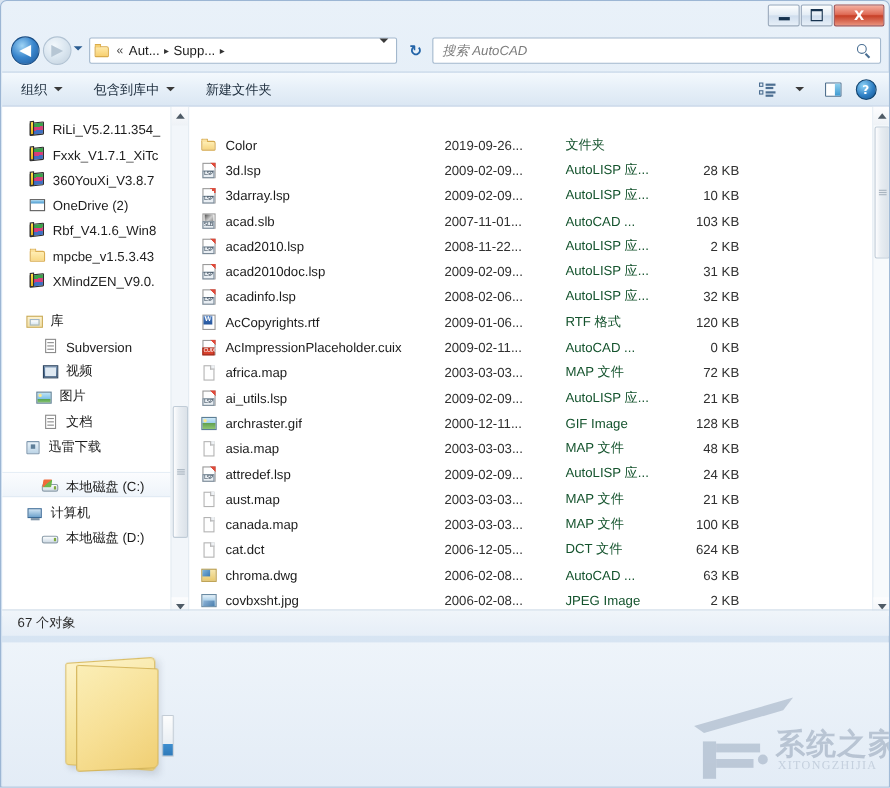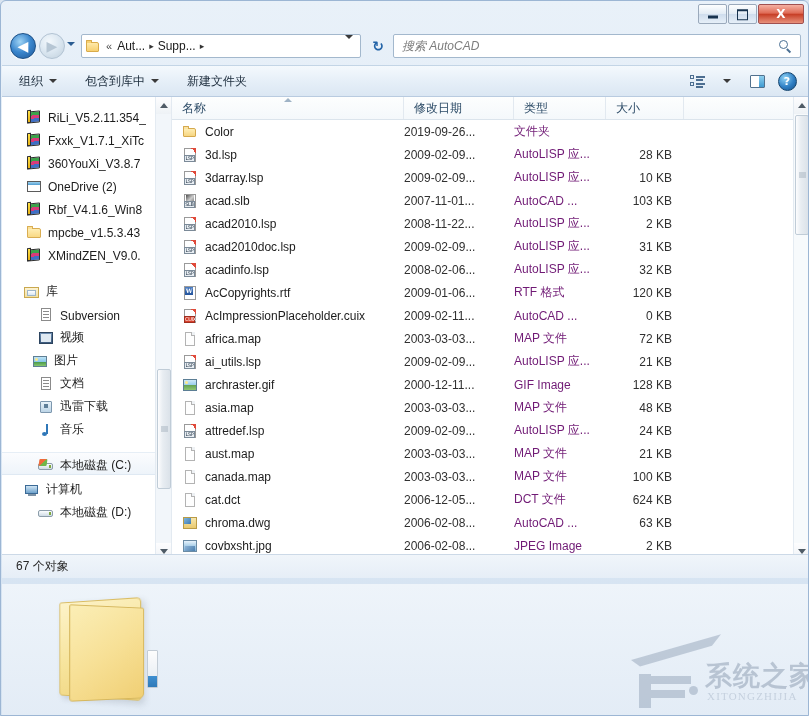--- a/index.html
+++ b/index.html
@@ -353,21 +353,21 @@
   .c-size{width:78px;}
   .c-rest{flex:1;border-right:none;}
 
   #filerows{position:absolute;left:0;top:23px;right:16px;bottom:0;overflow:hidden;}
   .frow{
     height:23px;display:flex;align-items:center;font-size:12px;color:#1c1c1c;
     cursor:default;box-sizing:border-box;
   }
   .fname{width:232px;display:flex;align-items:center;gap:7px;padding-left:10px;box-sizing:border-box;overflow:hidden;white-space:nowrap;}
   .fdate{width:110px;color:#303030;white-space:nowrap;}
-  .ftype{width:92px;color:#701a75;white-space:nowrap;overflow:hidden;}
+  .ftype{width:92px;color:#14532d;white-space:nowrap;overflow:hidden;}
   .fsize{width:78px;text-align:right;padding-right:12px;color:#303030;box-sizing:border-box;white-space:nowrap;}
 
   
   .fico{width:16px;height:16px;position:relative;flex:0 0 auto;}
   .fico.folder:before{
     content:"";position:absolute;left:1px;top:4px;width:13px;height:9px;
     background:linear-gradient(180deg,#ffeeb4 0%,#f6d581 100%);
     border:1px solid #d5a94d;box-sizing:border-box;border-radius:1px 2px 1px 1px;
   }
   .fico.folder:after{
@@ -657,27 +657,23 @@
             <span class="lbl">视频</span>
           </div>
           <div class="navitem" style="padding-left: 30px;">
             <span class="ico pic"></span>
             <span class="lbl">图片</span>
           </div>
           <div class="navitem" style="padding-left: 36px;">
             <span class="ico doc"></span>
             <span class="lbl">文档</span>
           </div>
-          <div class="navitem" style="padding-left: 36px;">
+          <div class="navitem" style="padding-left: 20px;">
             <span class="ico dl"></span>
             <span class="lbl">迅雷下载</span>
-          </div>
-          <div class="navitem" style="padding-left: 36px;">
-            <span class="ico music"></span>
-            <span class="lbl">音乐</span>
           </div>
           <div class="navgap"></div>
           <div class="navitem sel" style="padding-left: 36px;">
             <span class="ico drive drivec">
               <span class="winflag"></span>
             </span>
             <span class="lbl">本地磁盘 (C:)</span>
           </div>
           <div class="navitem" style="padding-left: 22px;">
             <span class="ico computer"></span>
@@ -700,27 +696,20 @@
               <i></i>
             </span>
         </div>
         <div class="sbarrow dn">
           <span class="sbtri d"></span>
         </div>
       </div>
     </div>
 
     <div id="filepane">
-      <div id="colhead">
-        <div class="colcell c-name sorted">名称</div>
-        <div class="colcell c-date">修改日期</div>
-        <div class="colcell c-type">类型</div>
-        <div class="colcell c-size">大小</div>
-        <div class="colcell c-rest"></div>
-      </div>
 
       <div id="filerows">
           <div class="frow">
             <div class="fname">
               <span class="fico folder"></span>
               <span>Color</span>
             </div>
             <div class="fdate">2019-09-26...</div>
             <div class="ftype">文件夹</div>
             <div class="fsize"></div>

